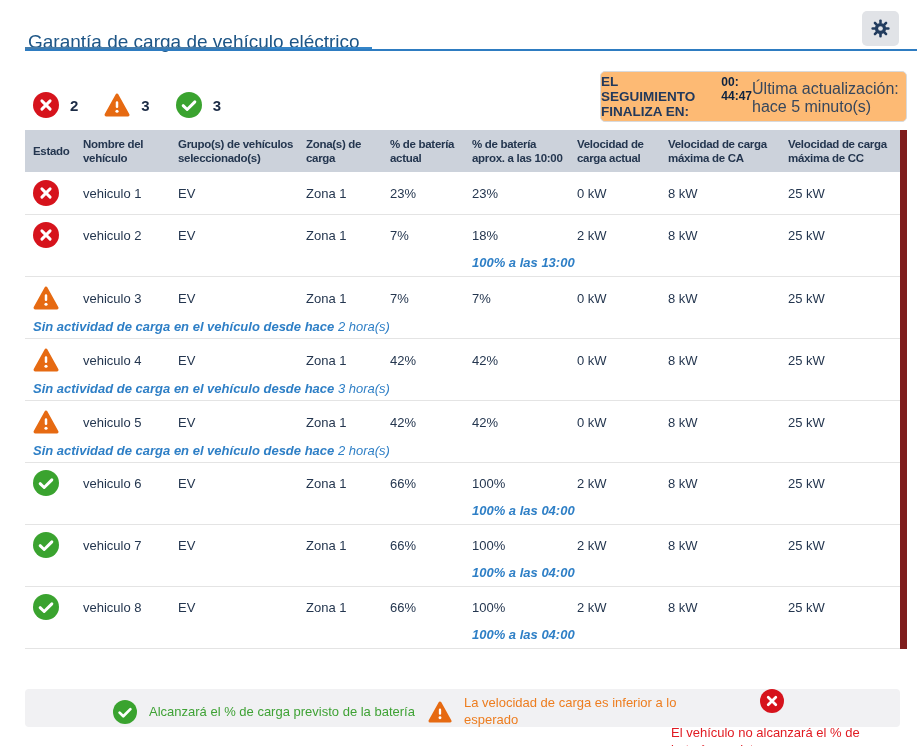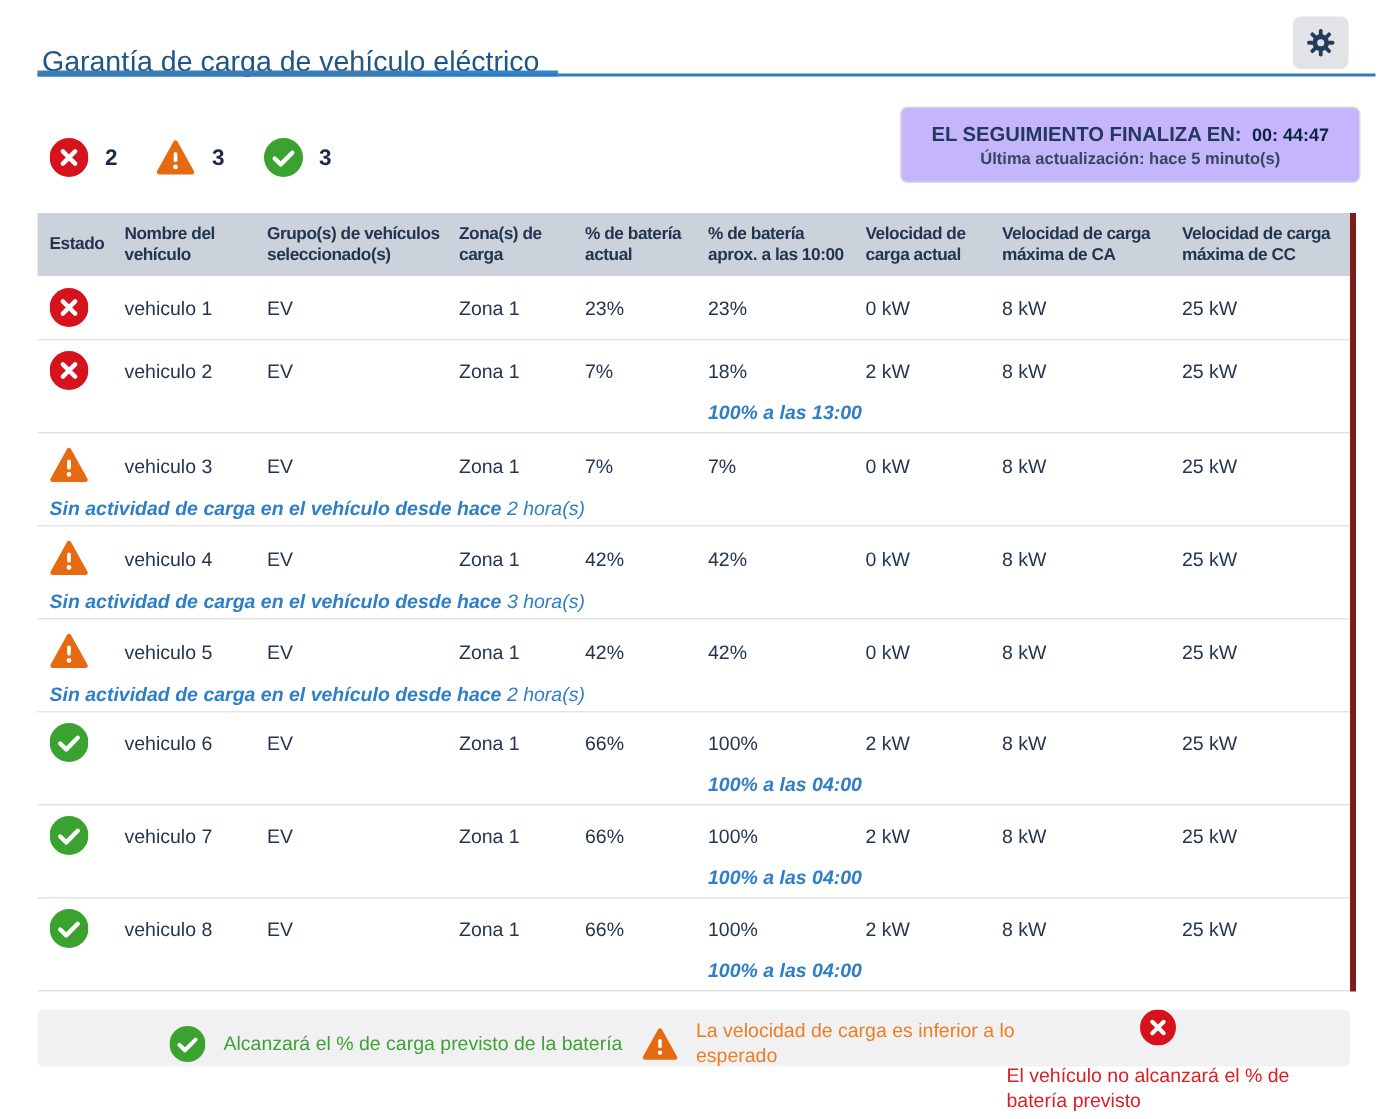--- a/index.html
+++ b/index.html
@@ -15,47 +15,47 @@
   .gear-btn{position:absolute;left:862px;top:11px;width:37px;height:35px;background:#e1e3e7;border:none;
     border-radius:5px;display:flex;align-items:center;justify-content:center;cursor:pointer;}
 
   
   .summary{position:absolute;left:33px;top:92px;display:flex;align-items:center;gap:26px;}
   .summary-item{display:flex;align-items:center;gap:11px;}
   .summary-count{font-size:15px;font-weight:600;color:#1b2b45;}
 
   
   .countdown{position:absolute;left:600px;top:71px;width:305px;height:49px;border:1px solid #d8dadd;
-    border-radius:5px;background:#c4b5fd;display:flex;flex-direction:column;align-items:center;justify-content:center;}
+    border-radius:5px;background:#fdba74;display:flex;flex-direction:row;align-items:center;justify-content:center;}
   .countdown-line1{display:flex;align-items:baseline;gap:7px;}
   .countdown-label{font-size:13.5px;font-weight:700;color:#22395c;}
   .countdown-time{font-size:12px;font-weight:700;color:#0d2240;}
-  .countdown-updated{font-size:11px;color:#37475c;margin-top:3px;font-weight:bold;}
-
-  
-  .ev-table{position:absolute;left:25px;top:142px;width:875px;border-right:4px solid #7f1d1d;}
+  .countdown-updated{font-size:16px;color:#37475c;margin-top:3px;}
+
+  
+  .ev-table{position:absolute;left:25px;top:130px;width:875px;border-right:7px solid #7f1d1d;}
   .tgrid{display:grid;grid-template-columns:56px 95px 128px 84px 82px 105px 91px 120px 114px;}
   .thead{background:#ccd2db;min-height:42px;align-items:center;}
   .th{font-size:11.5px;font-weight:700;letter-spacing:-0.3px;line-height:1.25;color:#24364f;
     padding:4px 2px 4px 2px;white-space:pre-line;}
   .th:first-child{padding-left:8px;}
   .trow{border-bottom:1px solid #e4e4e4;}
   .trow-main{align-items:center;}
   .row-note-type .trow-main{height:42px;}
   .row-sub-type .trow-main{height:40px;}
   .cell{font-size:13px;color:#24364f;padding:0 6px 0 2px;}
   .cell-status{display:flex;align-items:center;padding-left:8px;}
   .trow-note{height:19px;padding-left:8px;font-size:13px;font-style:italic;color:#2e7fc6;}
   .note-prefix{font-weight:700;}
   .note-suffix{font-weight:400;}
   .trow-sub{height:21px;align-items:start;}
   .sub-text{grid-column:6;font-size:13px;font-style:italic;font-weight:700;color:#2e7fc6;padding-left:2px;}
 
   
-  .legend{position:absolute;left:25px;top:673px;width:875px;height:38px;background:#f1f1f3;border-radius:4px;}
+  .legend{position:absolute;left:25px;top:689px;width:875px;height:38px;background:#f1f1f3;border-radius:4px;}
   .legend-item{position:absolute;top:0;height:46px;display:flex;align-items:center;gap:12px;}
   .legend-item-ok{left:88px;color:#3fa235;}
   .legend-item-warning{left:403px;color:#ed7d1f;}
   .legend-item-error{left:646px;color:#e11b22;flex-direction:column;}
   .legend-text{font-size:13px;line-height:1.3;}
   .legend-item-warning .legend-text{max-width:218px;}
   .legend-item-error .legend-text{max-width:202px;}
 
   .ic{display:block;}
   .ic26{width:26px;height:26px;}

